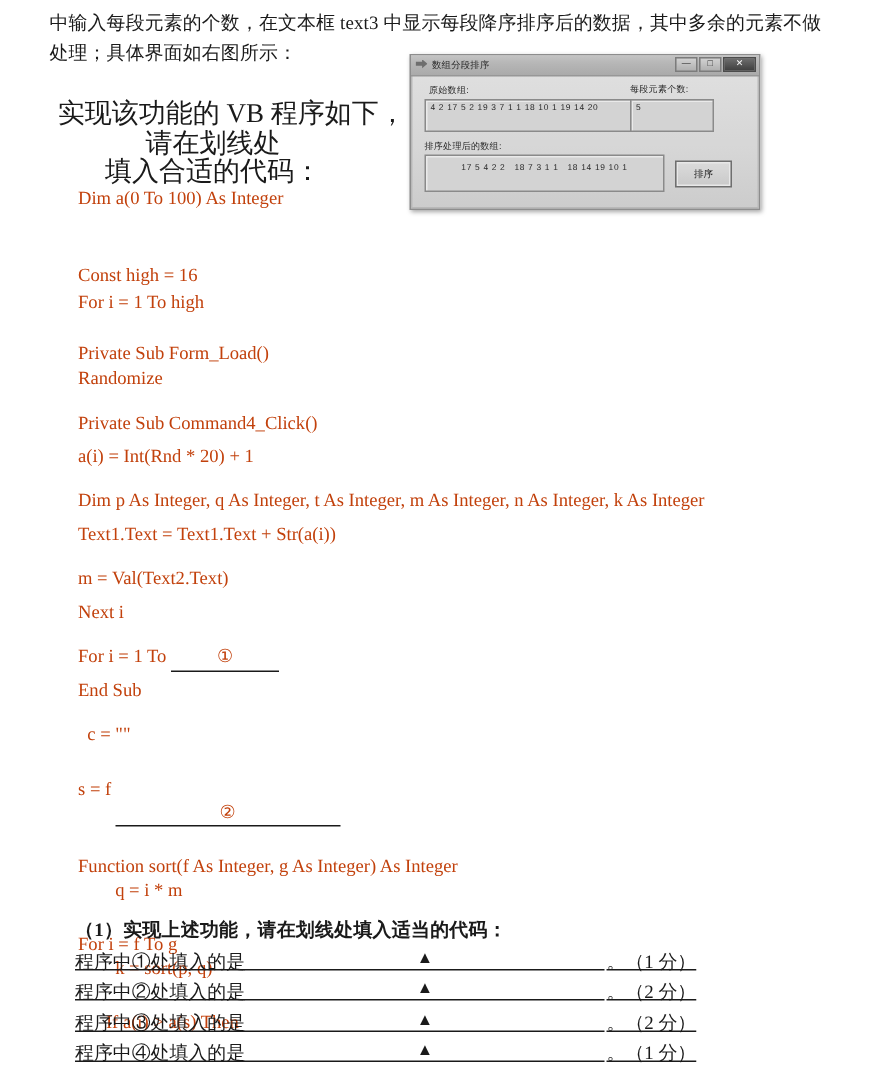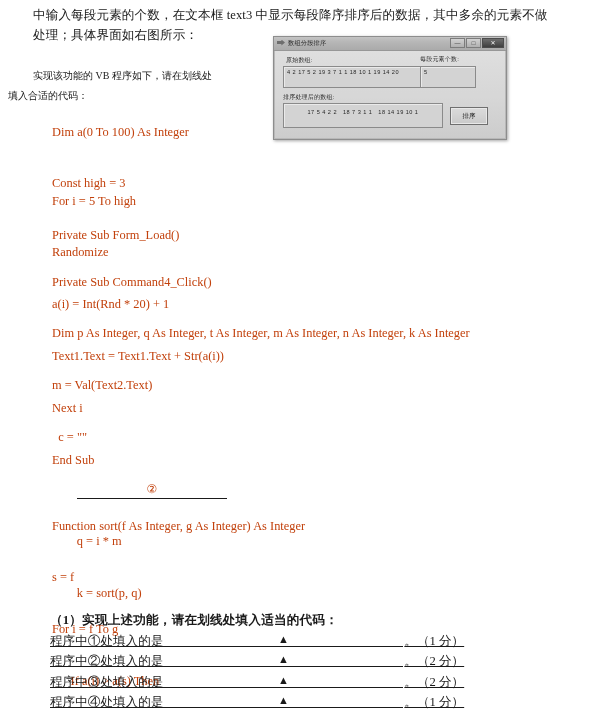--- a/index.html
+++ b/index.html
@@ -20,21 +20,21 @@
   
   .abs { position: absolute; }
   .q-head {
     left: 8px; top: 6px; width: 580px;
     font-size: 12.6px; line-height: 19.5px;
     letter-spacing: 0.1px;
   }
   .q-head .num { }
   .para2 {
     left: 8px; top: 66px; width: 268px;
-    font-size: 10px; line-height: 19.5px;
+    font-size: 18px; line-height: 19.5px; text-align: center;
   }
   .indent { display:inline-block; width: 25px; }
 
   
   .code {
     position: absolute;
     left: 52px;
     font-family: "Liberation Serif", "DejaVu Serif", serif;
     font-size: 12.4px;
     line-height: 17.3px;
@@ -197,54 +197,55 @@
   <div style="padding-left:25px">处理；具体界面如右图所示：</div>
 </div>
 
 <div class="para2 abs">
   <div><span class="indent"></span><span>实现该功能的 VB 程序如下，请在划线处</span></div>
   <div>填入合适的代码：</div>
 </div>
 
 <div class="code code-a">
   <span class="ln">Dim a(0 To 100) As Integer</span>
-  <span class="ln">Const high = 3</span>
+  <span class="ln">Const high = 16</span>
   <span class="ln">Private Sub Form_Load()</span>
 </div>
 
 <div class="code code-b" style="left:52px">
-  <span class="ln">For i = 5 To high</span>
+  <span class="ln">For i = 1 To high</span>
   <span class="ln">Randomize</span>
   <span class="ln">a(i) = Int(Rnd * 20) + 1</span>
   <span class="ln">Text1.Text = Text1.Text + Str(a(i))</span>
   <span class="ln">Next i</span>
   <span class="ln">End Sub</span>
 </div>
 
 <div class="code code-c">
   <span class="ln">Private Sub Command4_Click()</span>
   <span class="ln">Dim p As Integer, q As Integer, t As Integer, m As Integer, n As Integer, k As Integer</span>
   <span class="ln">m = Val(Text2.Text)</span>
+  <span class="ln"><span>For i = 1 To </span><span class="blankline w1"><span class="circ">①</span></span></span>
   <span class="ln">  c = ""</span>
   <span class="ln">        <span class="blankline w2"><span class="circ">②</span></span></span>
   <span class="ln">        q = i * m</span>
   <span class="ln">        k = sort(p, q)</span>
   
   
   
   
   
   
   
   
 </div>
 
 <div class="code code-d">
+  <span class="ln">s = f</span>
   <span class="ln">Function sort(f As Integer, g As Integer) As Integer</span>
-  <span class="ln">s = f</span>
   <span class="ln">For i = f To g</span>
   <span class="ln">      If a(i) &gt; a(s) Then</span>
   
   
   
   
   
 </div>
 
 <div class="qsec">

